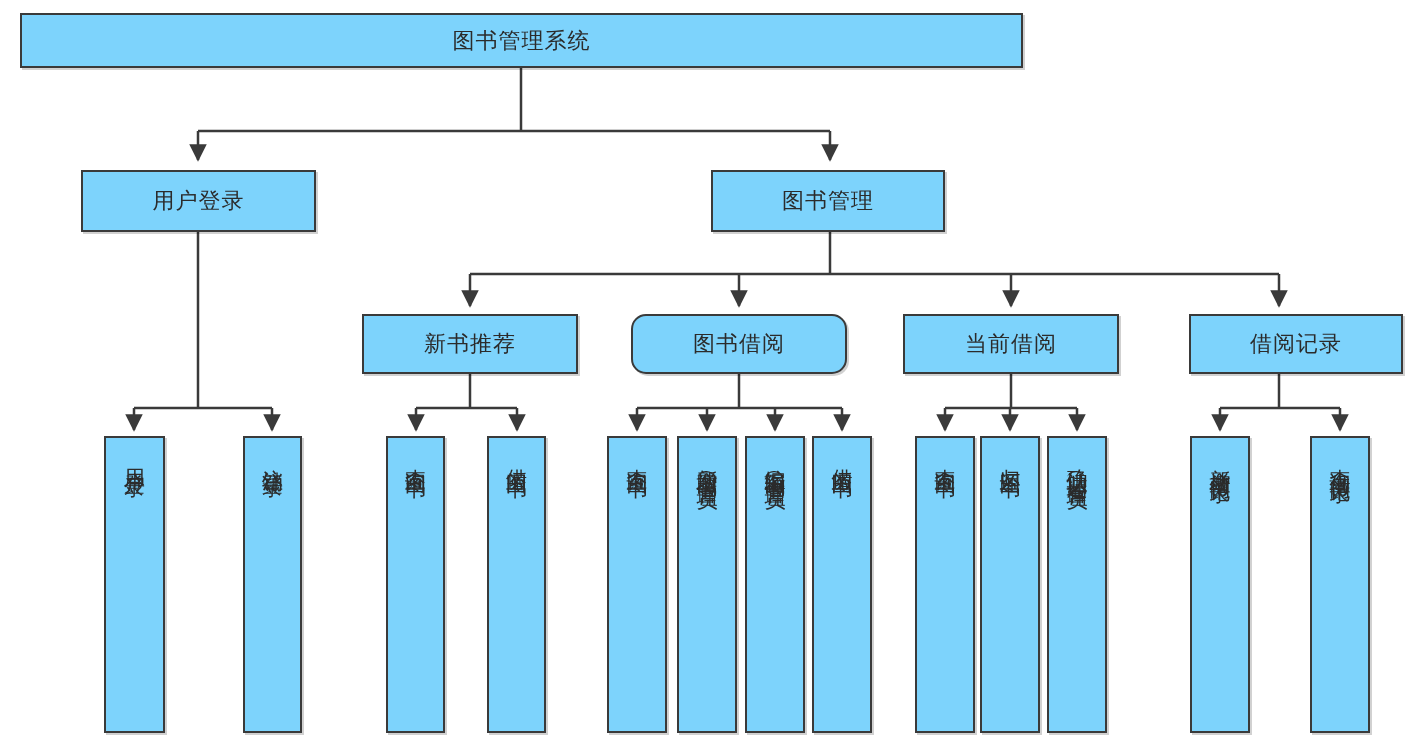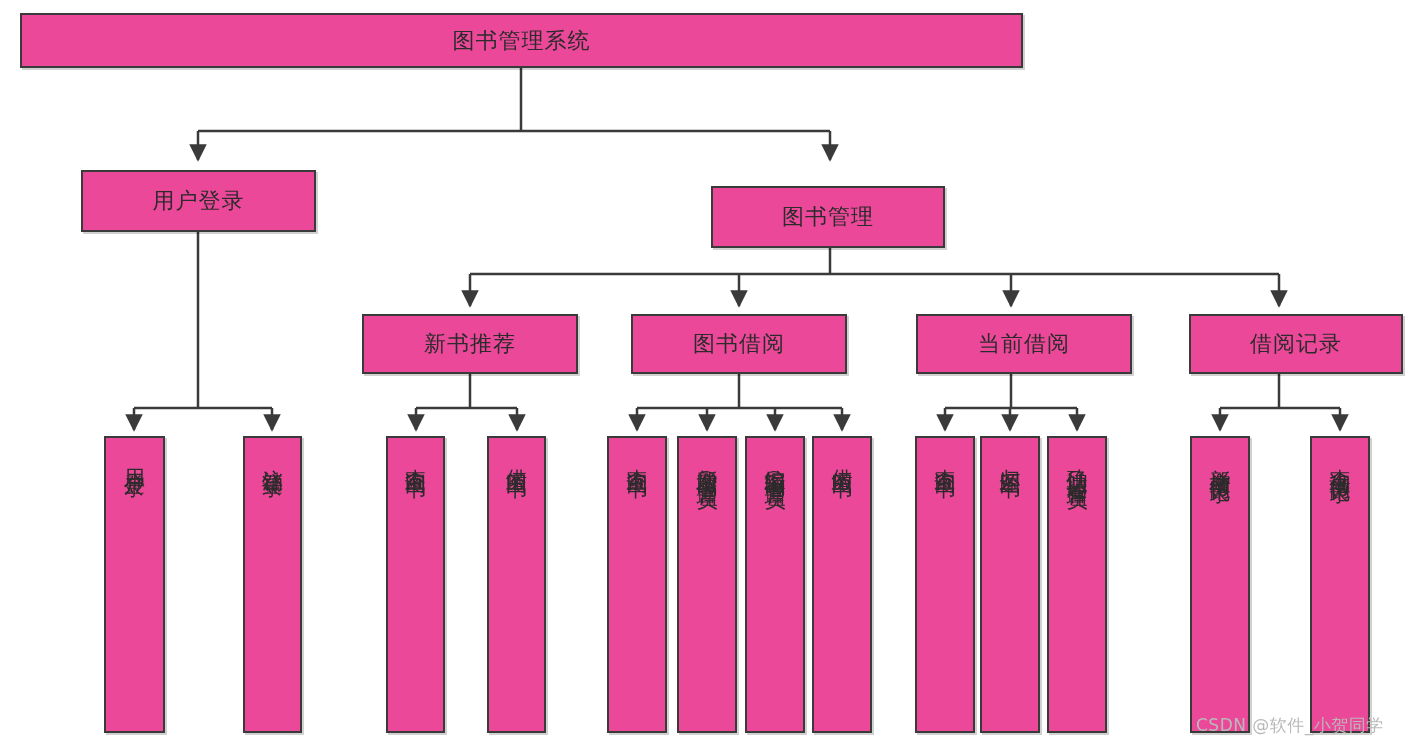--- a/index.html
+++ b/index.html
@@ -22,21 +22,21 @@
     position: absolute;
     left: 0;
     top: 0;
     width: 1405px;
     height: 747px;
     pointer-events: none;
   }
   .node {
     position: absolute;
     box-sizing: border-box;
-    background: #ec4899;
+    background: #7dd3fc;
     border: 2px solid #3a3a3a;
     box-shadow: 2px 2px 0 rgba(0,0,0,0.18);
     display: flex;
     align-items: center;
     justify-content: center;
     z-index: 3;
   }
   .node .label {
     color: #2b2b2b;
     font-size: 22px;
@@ -122,30 +122,30 @@
   </svg>
 
   <div class="node" id="node-root" style="left: 20px; top: 13px; width: 1003px; height: 55px;">
     <span class="label">图书管理系统</span>
   </div>
 
   <div id="generated-nodes">
       <div class="node" style="left: 81px; top: 170px; width: 235px; height: 62px;">
         <span class="label">用户登录</span>
       </div>
-      <div class="node" style="left: 711px; top: 170px; width: 234px; height: 62px; margin-top: 16px;">
+      <div class="node" style="left: 711px; top: 170px; width: 234px; height: 62px;">
         <span class="label">图书管理</span>
       </div>
       <div class="node" style="left: 362px; top: 314px; width: 216px; height: 60px; justify-content: center;">
         <span class="label">新书推荐</span>
       </div>
-      <div class="node" style="left: 631px; top: 314px; width: 216px; height: 60px;">
+      <div class="node" style="left: 631px; top: 314px; width: 216px; height: 60px; border-radius: 15px;">
         <span class="label">图书借阅</span>
       </div>
-      <div class="node" style="left: 903px; top: 314px; width: 216px; height: 60px; margin-left: 13px;">
+      <div class="node" style="left: 903px; top: 314px; width: 216px; height: 60px;">
         <span class="label">当前借阅</span>
       </div>
       <div class="node" style="left: 1172px; top: 314px; width: 214px; height: 60px; margin-left: 17px;">
         <span class="label">借阅记录</span>
       </div>
       <div class="node leaf" style="left: 104px; top: 436px; width: 61px; height: 297px;">
         <span class="label">用户登录</span>
       </div>
       <div class="node leaf" style="left: 243px; top: 436px; width: 59px; height: 297px;">
         <span class="label">注销登录</span>
@@ -178,15 +178,14 @@
         <span class="label">确认归还（管理员）</span>
       </div>
       <div class="node leaf" style="left: 1190px; top: 436px; width: 60px; height: 297px;">
         <span class="label">新增借阅记录</span>
       </div>
       <div class="node leaf" style="left: 1310px; top: 436px; width: 60px; height: 297px;">
         <span class="label">查询借阅记录</span>
       </div>
     </div>
 
-  <div class="watermark" id="watermark" style="left: 1196px; top: 714px;">CSDN @软件_小贺同学</div>
 
 </div>
 
 </body></html>

